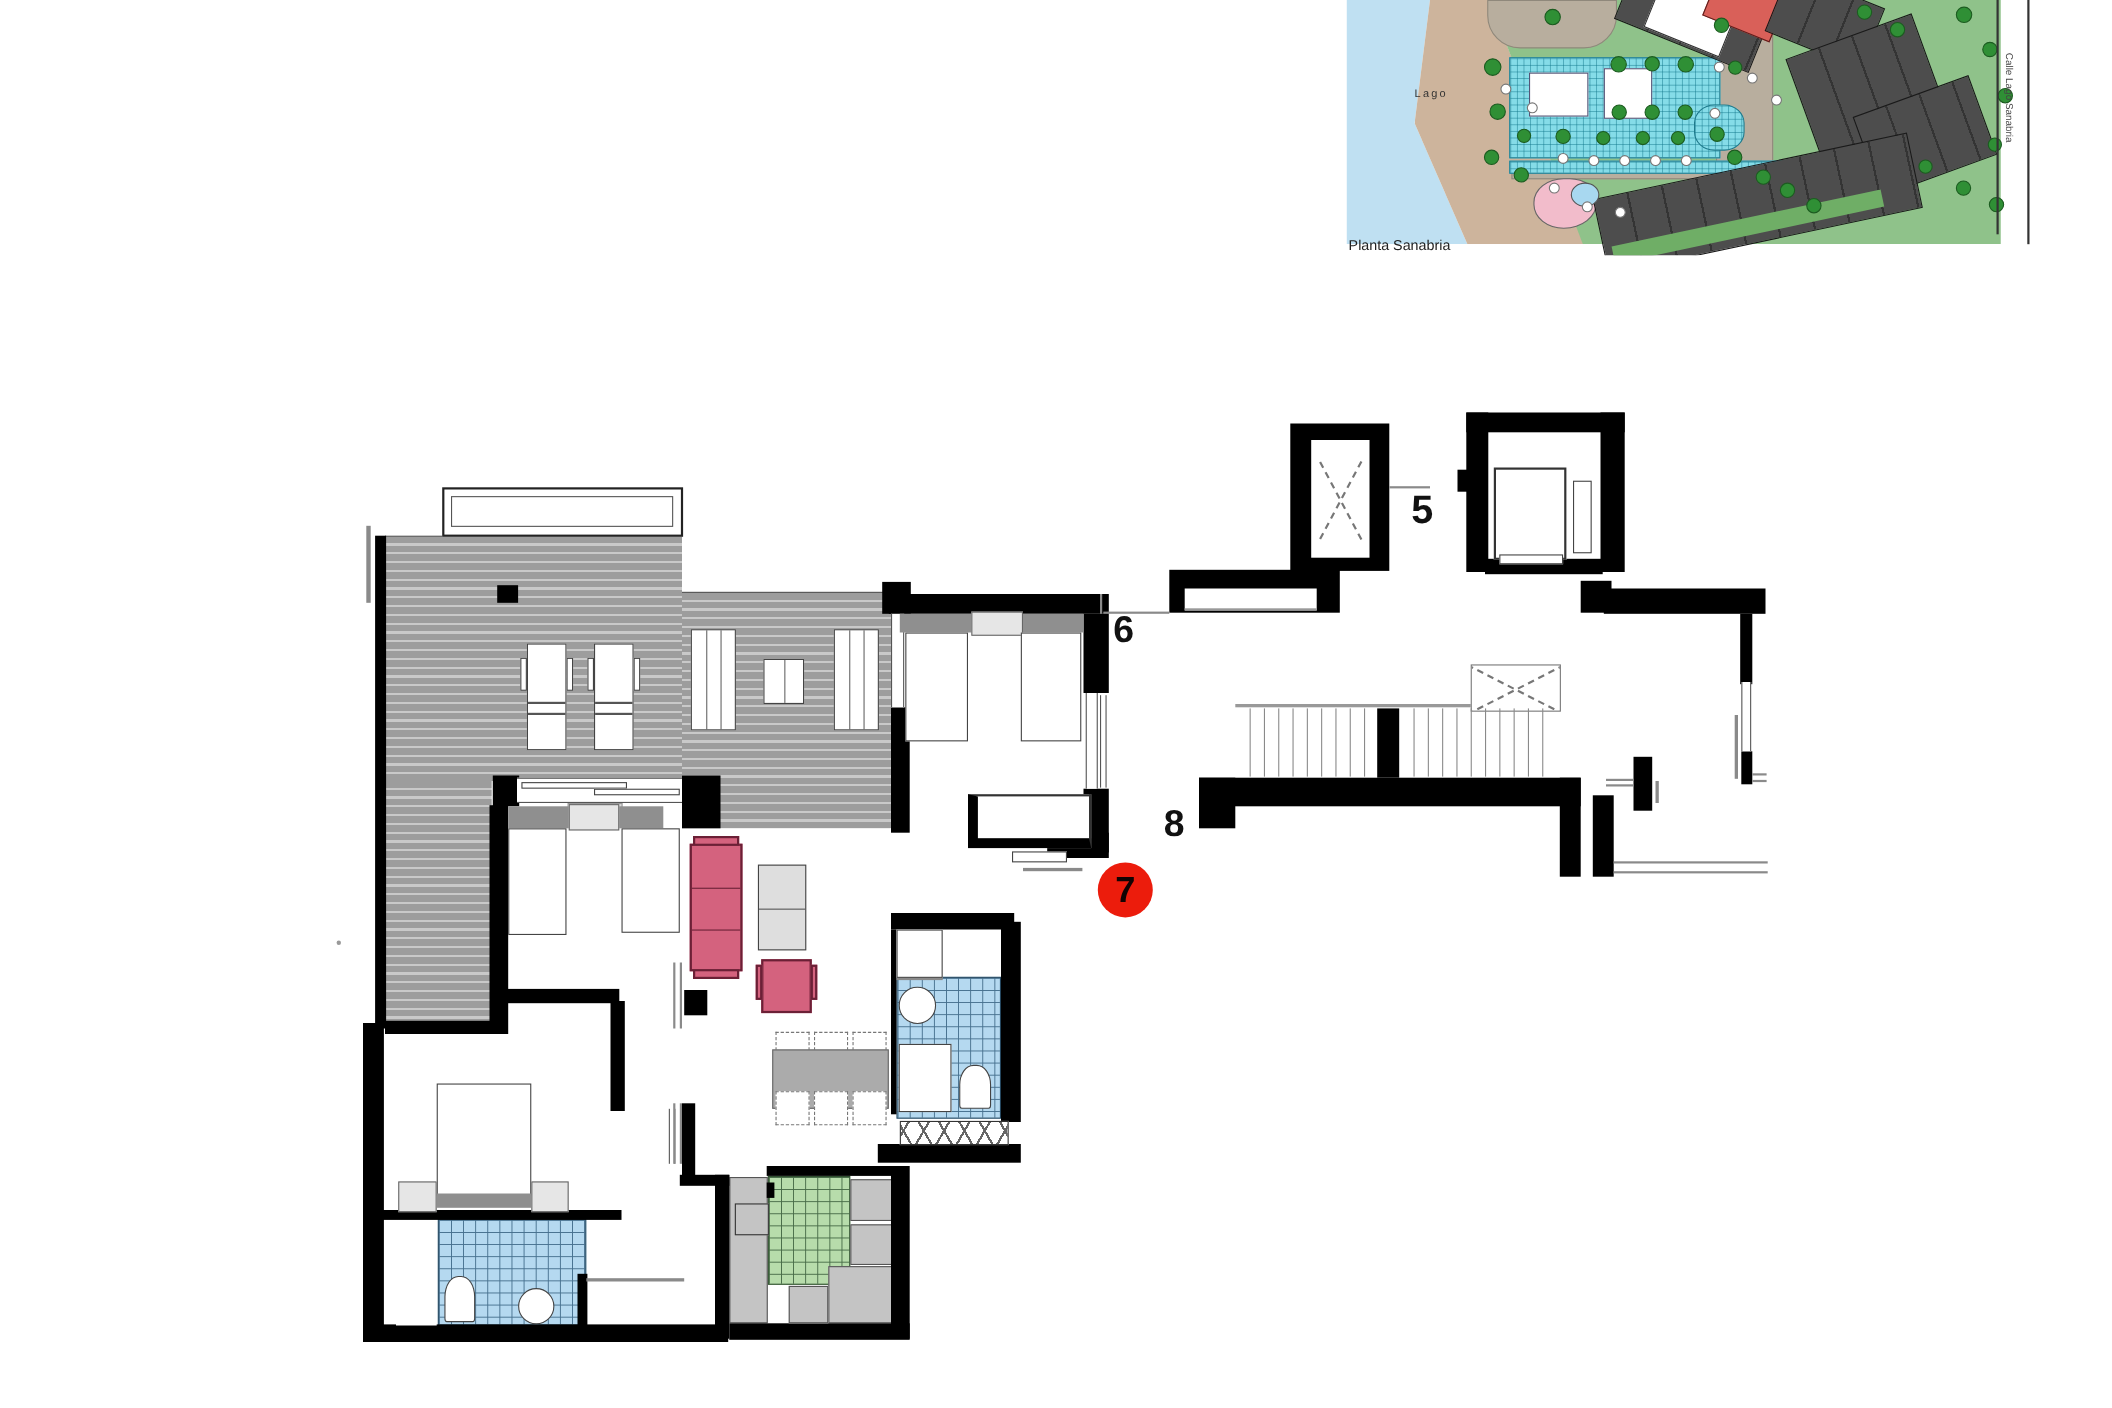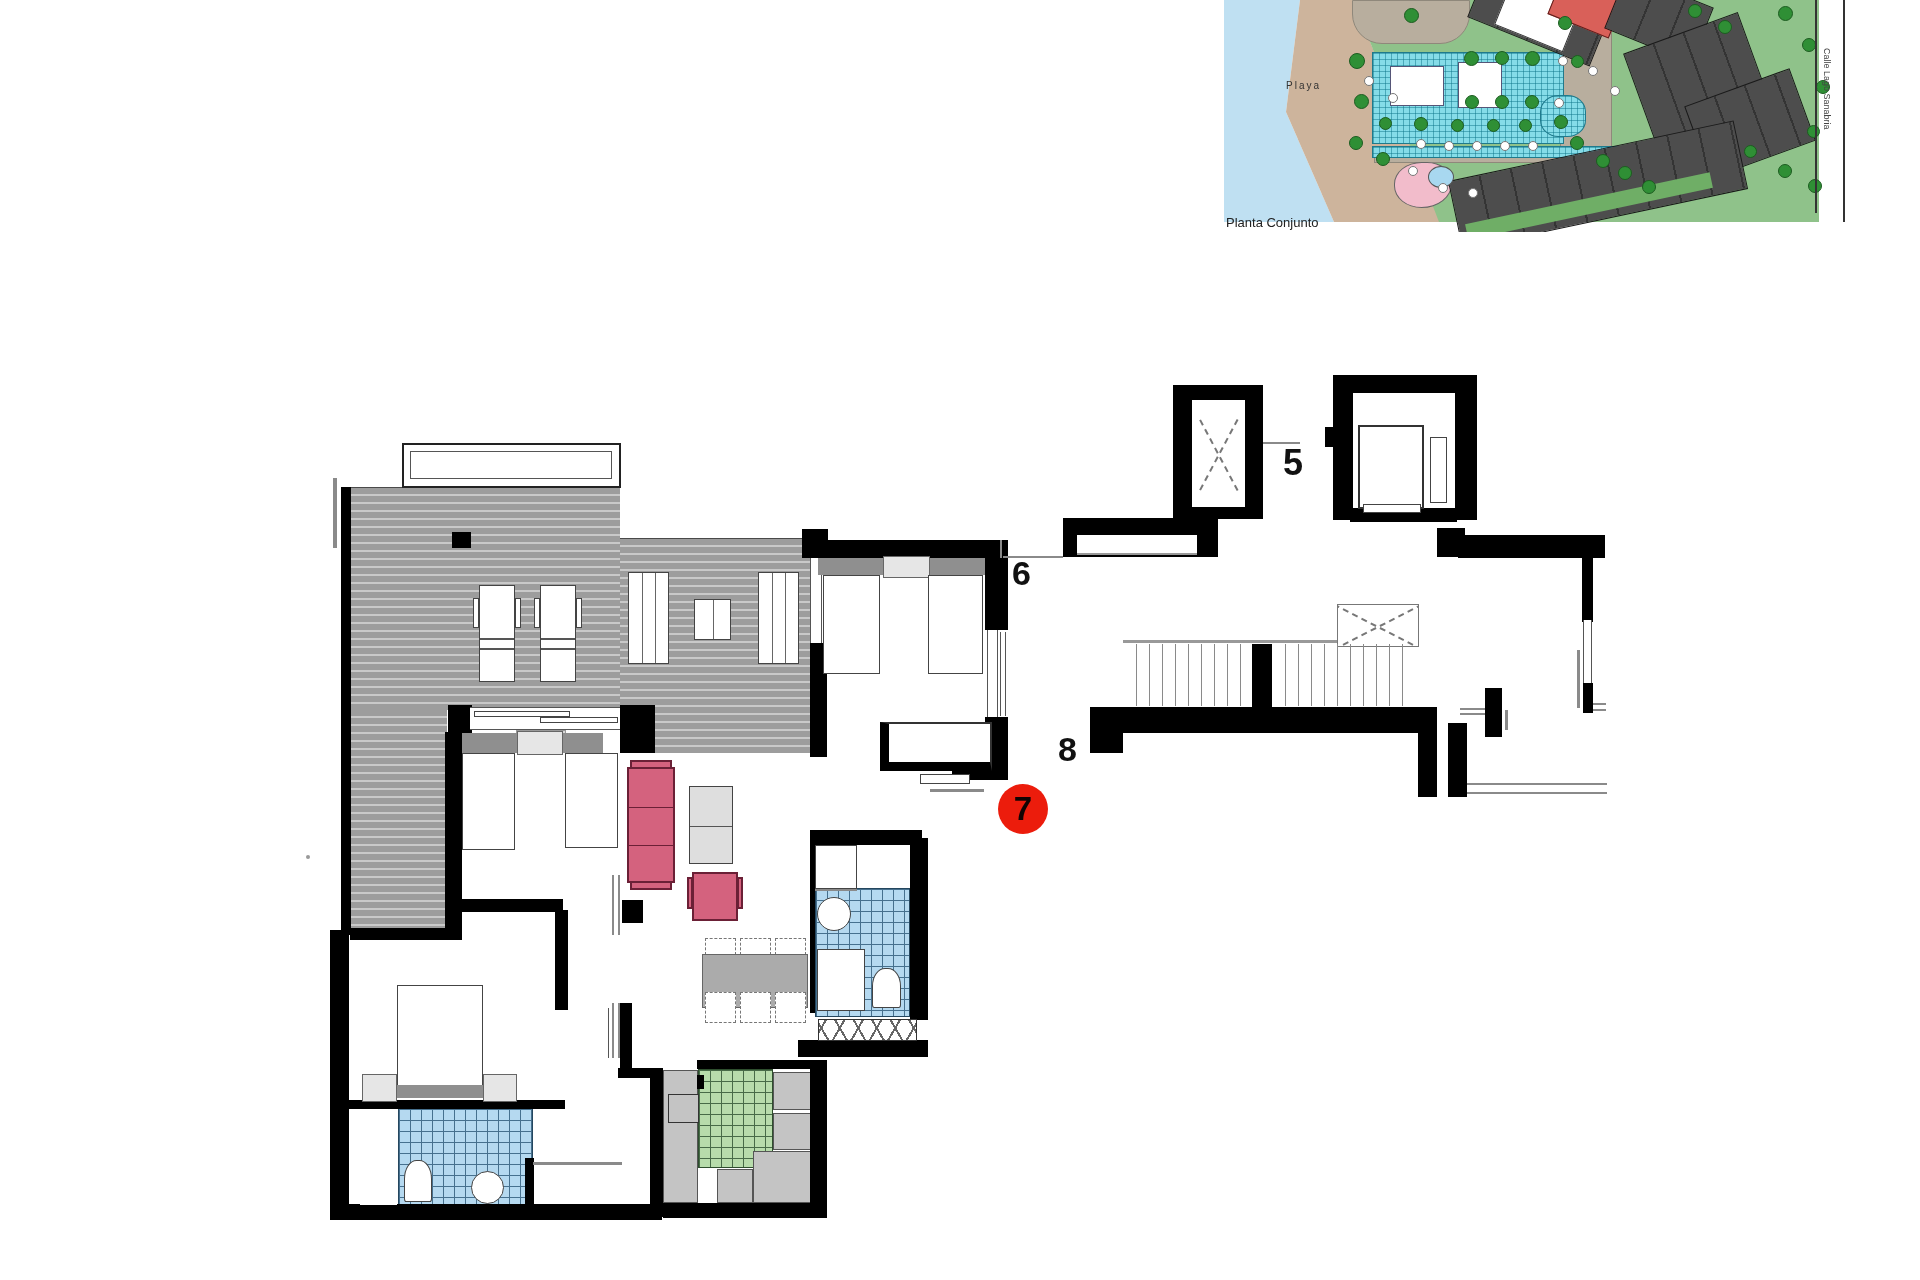--- a/index.html
+++ b/index.html
@@ -81,23 +81,23 @@
     <div class="bldg" style="left:250px;top:-18px;width:130px;height:60px;transform:rotate(22deg);"></div>
     <div class="sp" style="left:276px;top:-6px;width:74px;height:46px;background:#fff;border:1px solid #333;transform:rotate(22deg);z-index:5;"></div>
     <div class="sp" style="left:330px;top:-20px;width:66px;height:48px;background:#d96059;border:1px solid #5e1f1c;transform:rotate(22deg);z-index:5;"></div>
     <div class="bldg" style="left:388px;top:-12px;width:92px;height:58px;transform:rotate(22deg);"></div>
     <div class="bldg" style="left:412px;top:30px;width:120px;height:95px;transform:rotate(-20deg);"></div>
     <div class="bldg" style="left:470px;top:85px;width:110px;height:75px;transform:rotate(-20deg);"></div>
     <div class="bldg" style="left:228px;top:150px;width:290px;height:68px;transform:rotate(-12deg);"></div>
     <div class="sp" style="left:240px;top:198px;width:250px;height:16px;background:#6fae66;transform:rotate(-12deg);z-index:5;"></div>
     <div class="sp" style="left:591px;top:0;width:2px;height:213px;background:#333;z-index:7;"></div>
     <div class="sp" style="left:619px;top:0;width:2px;height:222px;background:#333;z-index:7;"></div>
-    <div class="playa" style="left:62px;top:80px;">Playa</div>
+    <div class="playa" style="left:62px;top:80px;">Lago</div>
     <div class="street" style="left:598px;top:48px;height:140px;">Calle Lago Sanabria</div>
-    <div class="caption" style="left:2px;top:215px;">Planta Conjunto</div>
+    <div class="caption" style="left:2px;top:215px;">Planta Sanabria</div>
   <div class="tree" style="left: 125px; top: 53px; width: 14px; height: 14px;"></div>
       <div class="tree" style="left: 129.5px; top: 93.5px; width: 13px; height: 13px;"></div>
       <div class="tree" style="left: 125px; top: 136px; width: 12px; height: 12px;"></div>
       <div class="tree" style="left: 152px; top: 152px; width: 12px; height: 12px;"></div>
       <div class="tree" style="left: 179.5px; top: 7.5px; width: 13px; height: 13px;"></div>
       <div class="tree" style="left: 239.5px; top: 50.5px; width: 13px; height: 13px;"></div>
       <div class="tree" style="left: 271px; top: 51px; width: 12px; height: 12px;"></div>
       <div class="tree" style="left: 300.5px; top: 50.5px; width: 13px; height: 13px;"></div>
       <div class="tree" style="left: 241px; top: 95px; width: 12px; height: 12px;"></div>
       <div class="tree" style="left: 271px; top: 95px; width: 12px; height: 12px;"></div>

